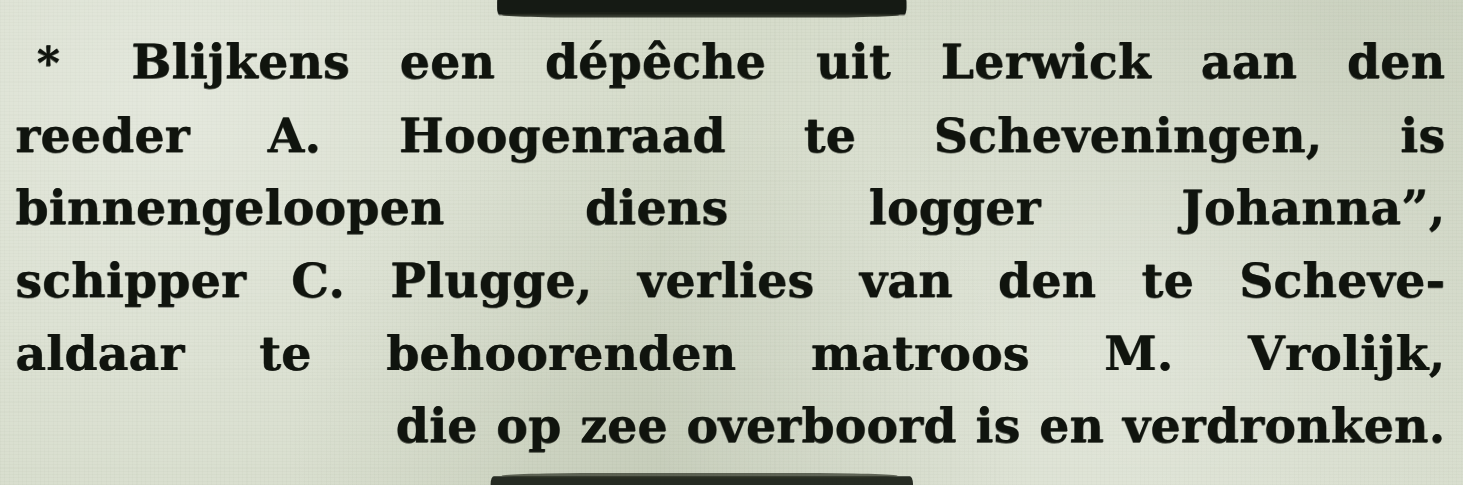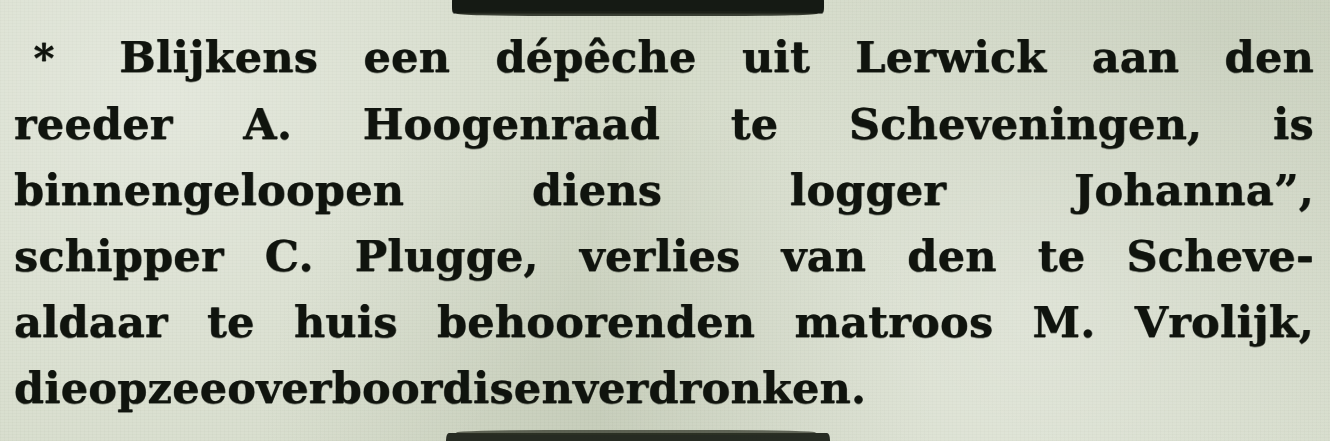--- a/index.html
+++ b/index.html
@@ -95,26 +95,27 @@
     line-height: 66px;
     color: #10140e;
     white-space: nowrap;
     letter-spacing: 0.2px;
     text-shadow:
       0.6px 0 0 rgba(16,20,14,0.55),
       -0.5px 0.4px 0 rgba(16,20,14,0.35),
       0 0.7px 0.6px rgba(16,20,14,0.45);
   }
   .line.last {
-    justify-content: flex-start;
+    justify-content: flex-end;
   }
   .line .w {
     display: inline-block;
   }
   .line.last .w + .w {
+    margin-left: 17px;
   }
   .indent-marker {
     display: inline-block;
     width: 60px;
     text-align: center;
     font-size: 40px;
   }
 </style>
 </head>
 <body>
@@ -159,21 +160,20 @@
       <span class="w">verlies</span>
       <span class="w">van</span>
       <span class="w">den</span>
       <span class="w">te</span>
       <span class="w">Scheve-</span>
     </div>
 
     <div class="line">
       <span class="w">aldaar</span>
       <span class="w">te</span>
-      <span class="w">huis</span>
       <span class="w">behoorenden</span>
       <span class="w">matroos</span>
       <span class="w">M.</span>
       <span class="w">Vrolijk,</span>
     </div>
 
     <div class="line last">
       <span class="w">die</span>
       <span class="w">op</span>
       <span class="w">zee</span>

